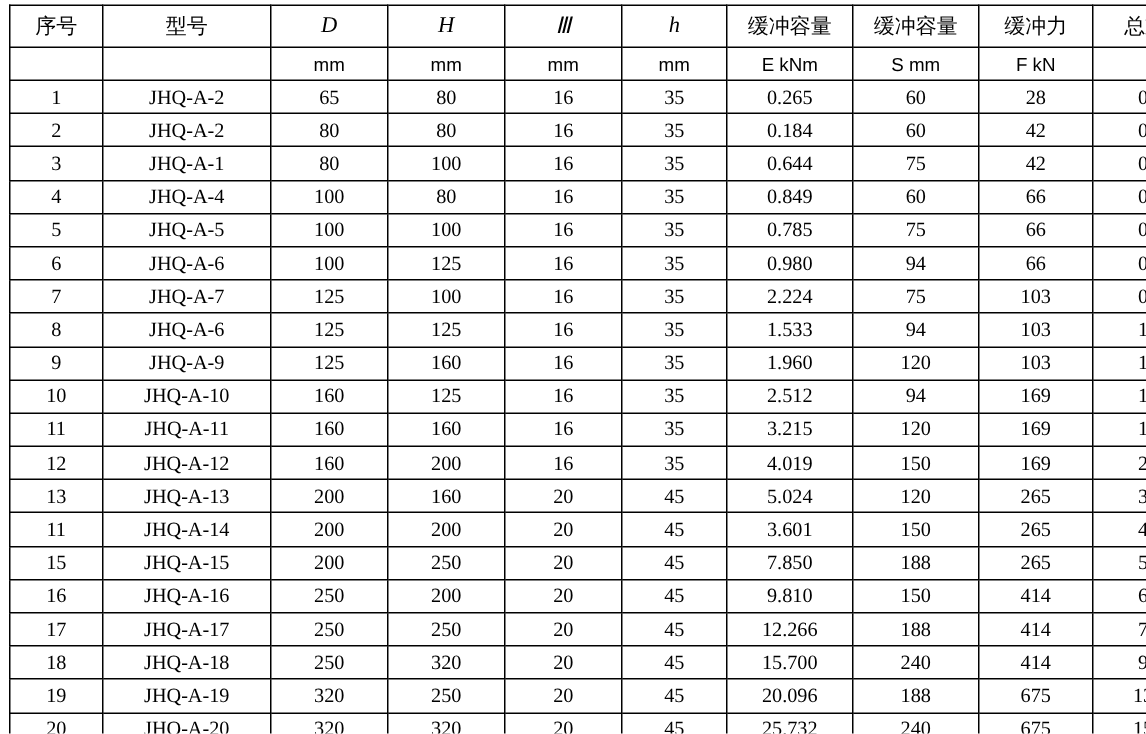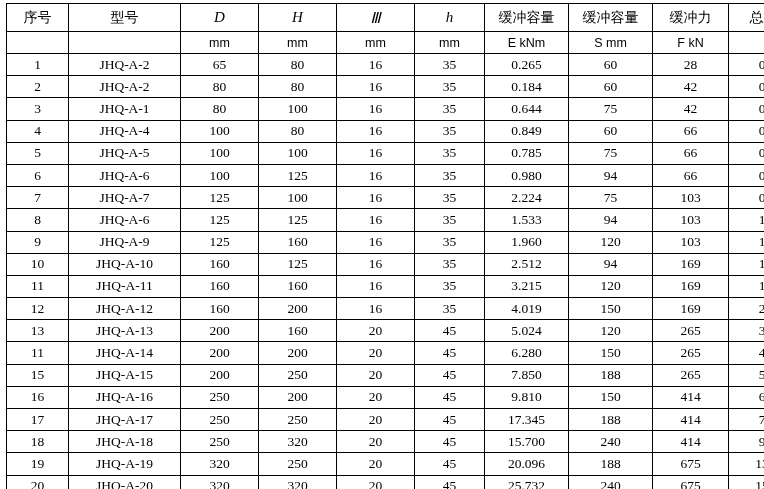--- a/index.html
+++ b/index.html
@@ -270,21 +270,21 @@
           <td>265</td>
           <td>3.20</td>
         </tr>
         <tr class="data-row">
           <td>11</td>
           <td>JHQ-A-14</td>
           <td>200</td>
           <td>200</td>
           <td>20</td>
           <td>45</td>
-          <td>6.280</td>
+          <td>3.601</td>
           <td>150</td>
           <td>265</td>
           <td>4.10</td>
         </tr>
         <tr class="data-row">
           <td>15</td>
           <td>JHQ-A-15</td>
           <td>200</td>
           <td>250</td>
           <td>20</td>
@@ -306,21 +306,21 @@
           <td>414</td>
           <td>6.50</td>
         </tr>
         <tr class="data-row">
           <td>17</td>
           <td>JHQ-A-17</td>
           <td>250</td>
           <td>250</td>
           <td>20</td>
           <td>45</td>
-          <td>17.345</td>
+          <td>12.266</td>
           <td>188</td>
           <td>414</td>
           <td>7.70</td>
         </tr>
         <tr class="data-row">
           <td>18</td>
           <td>JHQ-A-18</td>
           <td>250</td>
           <td>320</td>
           <td>20</td>

